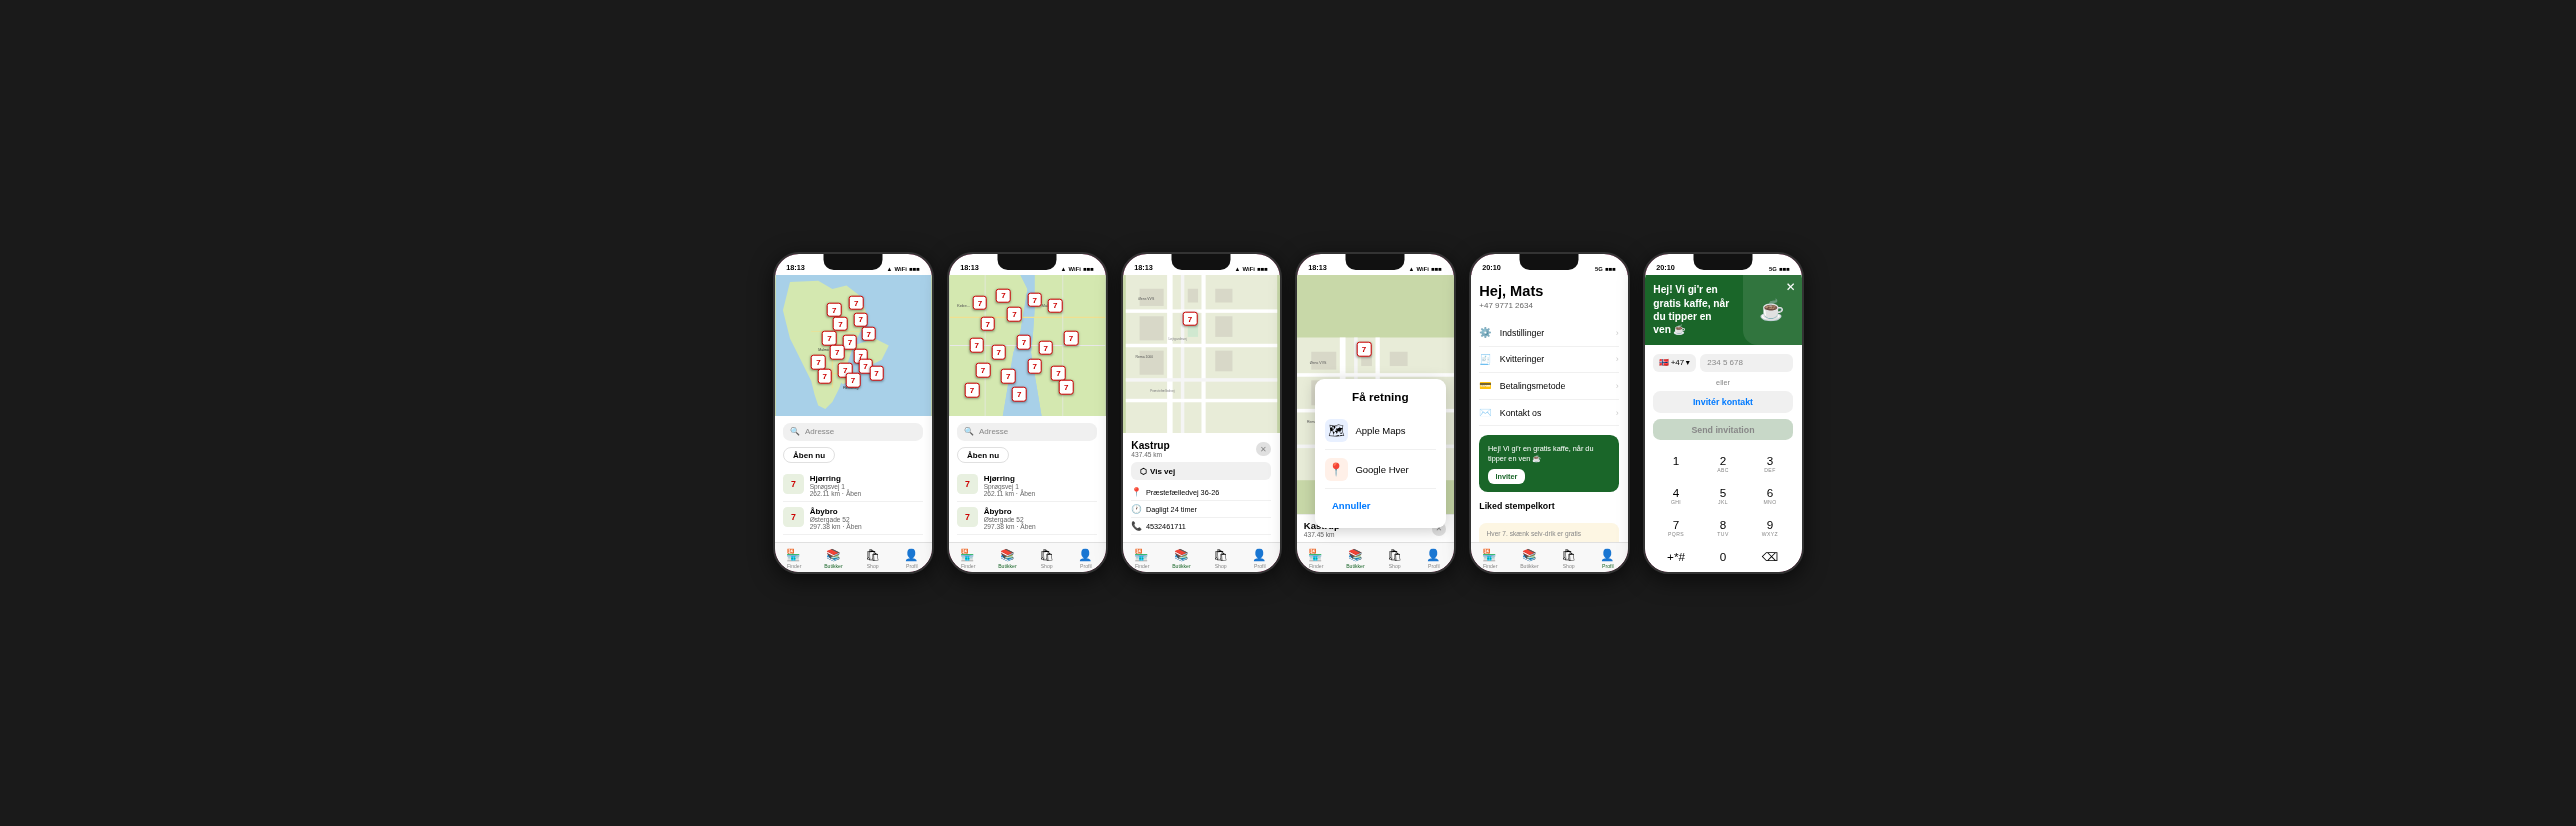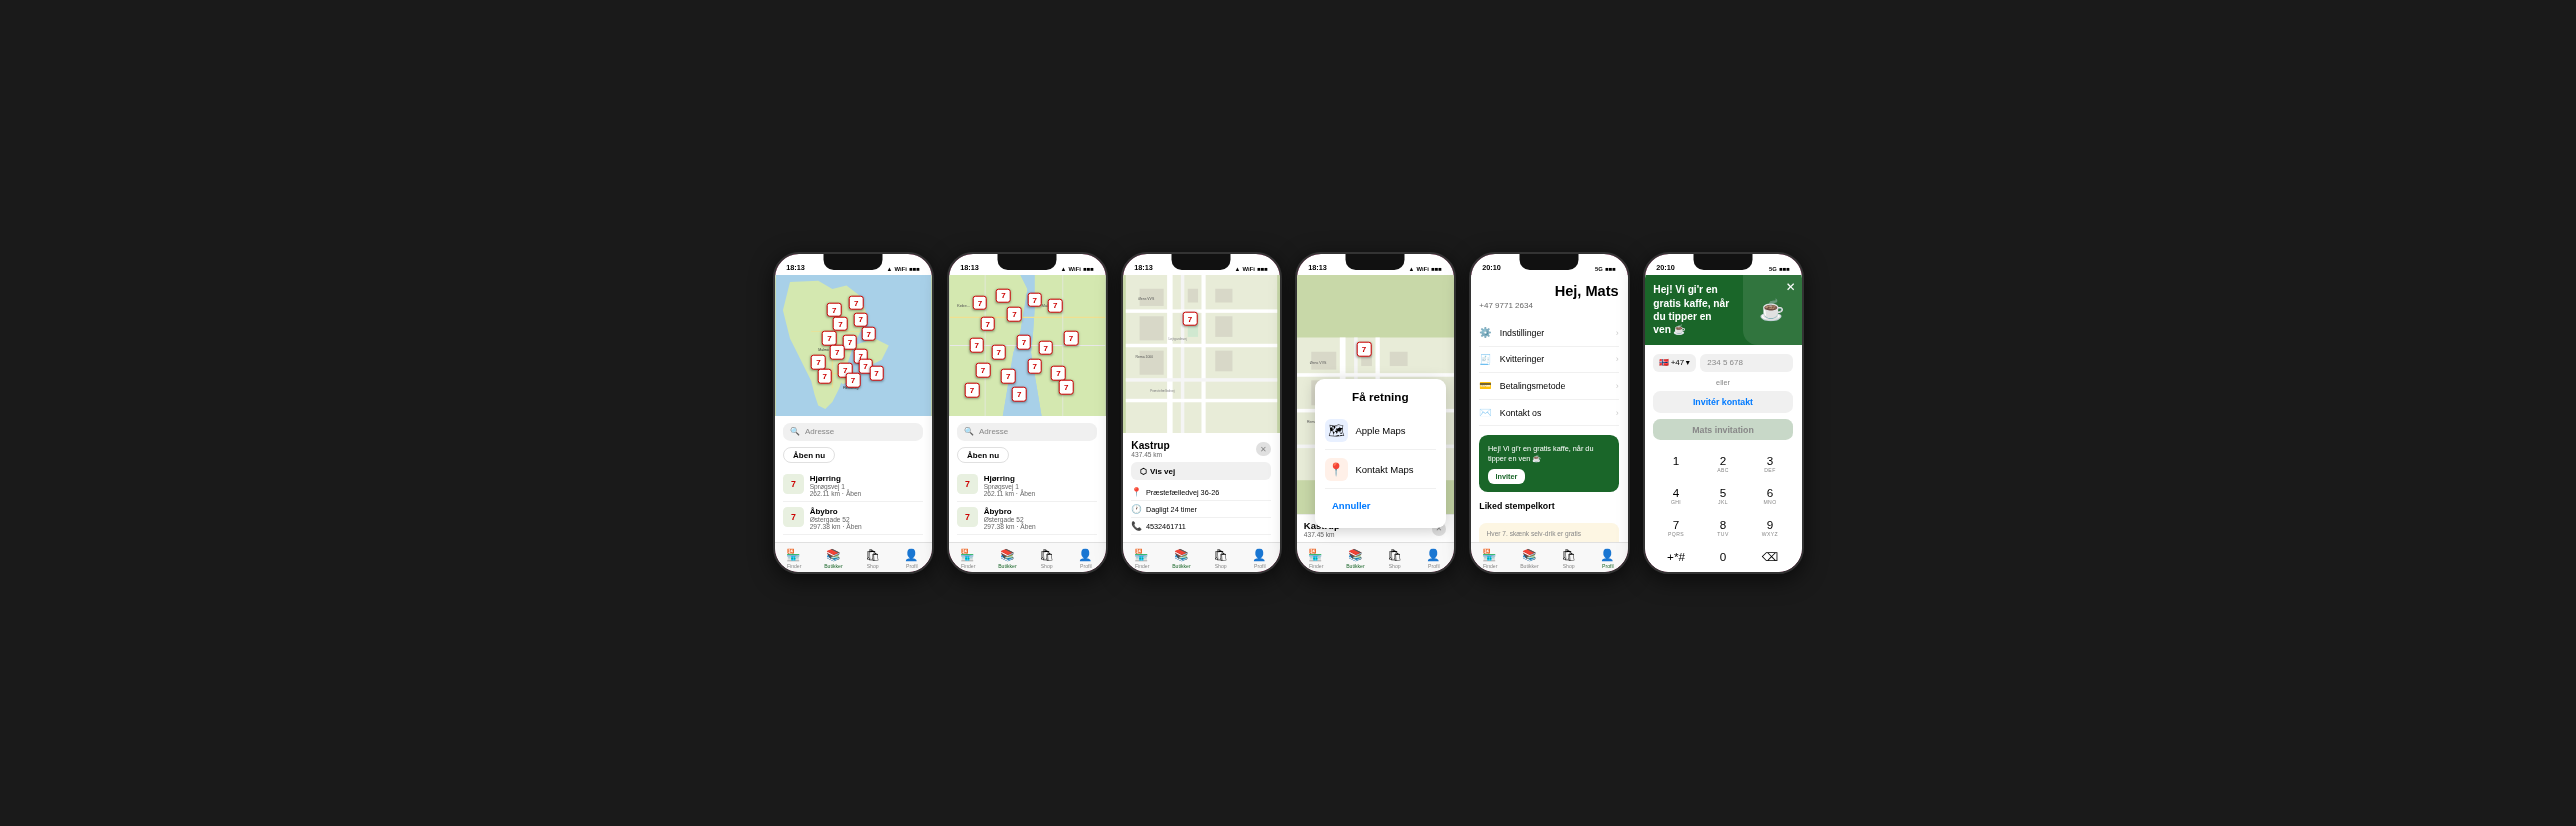--- a/index.html
+++ b/index.html
@@ -232,21 +232,21 @@
     }
 
     
     .profile-screen {
       flex: 1;
       background: white;
       overflow-y: auto;
       padding: 8.8px;
     }
     .profile-header { margin-bottom: 10.2px; }
-    .profile-name { font-size: 14.6px; font-weight: 700; margin-bottom: 1.5px; text-align: right; }
+    .profile-name { font-size: 14.6px; font-weight: 700; margin-bottom: 1.5px; }
     .profile-phone { font-size: 8px; color: #666; }
     .menu-item {
       display: flex;
       align-items: center;
       justify-content: space-between;
       padding: 7.3px 0;
       border-bottom: 0.7px solid #f0f0f0;
       font-size: 8.8px;
     }
     .menu-item-left { display: flex; align-items: center; gap: 5.9px; }
@@ -762,21 +762,21 @@
       </div>
 
       <div class="directions-modal">
         <div class="directions-title">Få retning</div>
         <div class="direction-option">
           <div class="direction-option-icon" style="background:#e8f0ff;">🗺</div>
           <span>Apple Maps</span>
         </div>
         <div class="direction-option">
           <div class="direction-option-icon" style="background:#fff0e8;">📍</div>
-          <span>Kontakt Maps</span>
+          <span>Google Hver</span>
         </div>
         <div class="cancel-btn">Annuller</div>
       </div>
       <div class="tab-bar">
         <div class="tab-item">
           <span class="tab-icon">🏪</span>
           <span class="tab-label">Finder</span>
         </div>
         <div class="tab-item">
           <span class="tab-icon active">📚</span>
@@ -900,21 +900,21 @@
               <span>🇳🇴</span>
               <span>+47</span>
               <span>▾</span>
             </div>
             <div class="phone-input">
               <span>234 5 678</span>
             </div>
           </div>
           <div class="or-divider">eller</div>
           <div class="contact-btn">Invitér kontakt</div>
-          <div class="send-btn">Mats invitation</div>
+          <div class="send-btn">Send invitation</div>
           <div class="numpad">
             <div class="numpad-key">
               <span class="numpad-num">1</span>
               <span class="numpad-letters"></span>
             </div>
             <div class="numpad-key">
               <span class="numpad-num">2</span>
               <span class="numpad-letters">ABC</span>
             </div>
             <div class="numpad-key">

